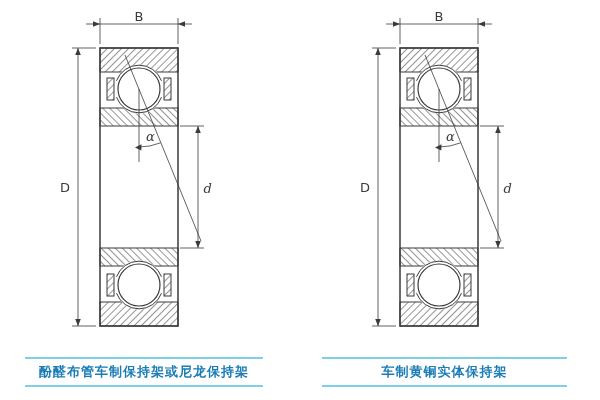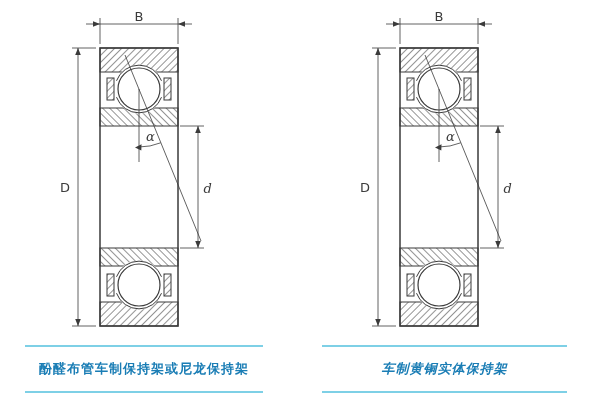--- a/index.html
+++ b/index.html
@@ -13,28 +13,28 @@
   .w15{stroke-width:1.5;} .w1{stroke-width:1;} .w08{stroke-width:0.8;}
   .arr{fill:var(--line,#3b3b3b);stroke:none;}
   .band{stroke:var(--line,#3b3b3b);stroke-width:1;}
   .ball{fill:#fff;stroke:var(--line,#3b3b3b);stroke-width:1.2;}
   .eraser{fill:#ffffff;stroke:none;}
   .hl{stroke:var(--line,#3b3b3b);stroke-width:0.55;}
   .dim{font-size:13px;fill:var(--line,#3b3b3b);
     font-family:"DejaVu Sans","Liberation Sans",sans-serif;}
   .it{font-style:italic;font-family:"DejaVu Serif","Liberation Serif",serif;}
 
-  .caption{position:absolute;top:345px;height:48px;
+  .caption{position:absolute;top:357px;height:30px;
     border-top:2px solid var(--caption-rule,#7ed0e6);
     border-bottom:2px solid var(--caption-rule,#7ed0e6);
     display:flex;align-items:center;justify-content:center;background:#fff;}
   .caption span{font-size:13px;font-weight:bold;letter-spacing:1px;
     color:var(--caption-text,#1a7db5);white-space:nowrap;}
   .c0{left:25px;width:238px;}
-  .c1{left:322px;width:245px;font-style:italic;}
+  .c1{left:322px;width:245px;}
 </style>
 </head>
 <body>
 
 <div class="wrap">
 
   <svg width="0" height="0" style="position:absolute" aria-hidden="true">
     <defs>
       <pattern id="hatchA" patternUnits="userSpaceOnUse" width="5" height="5" patternTransform="rotate(45)">
         <line class="hl" x1="2.5" y1="0" x2="2.5" y2="5"></line>

